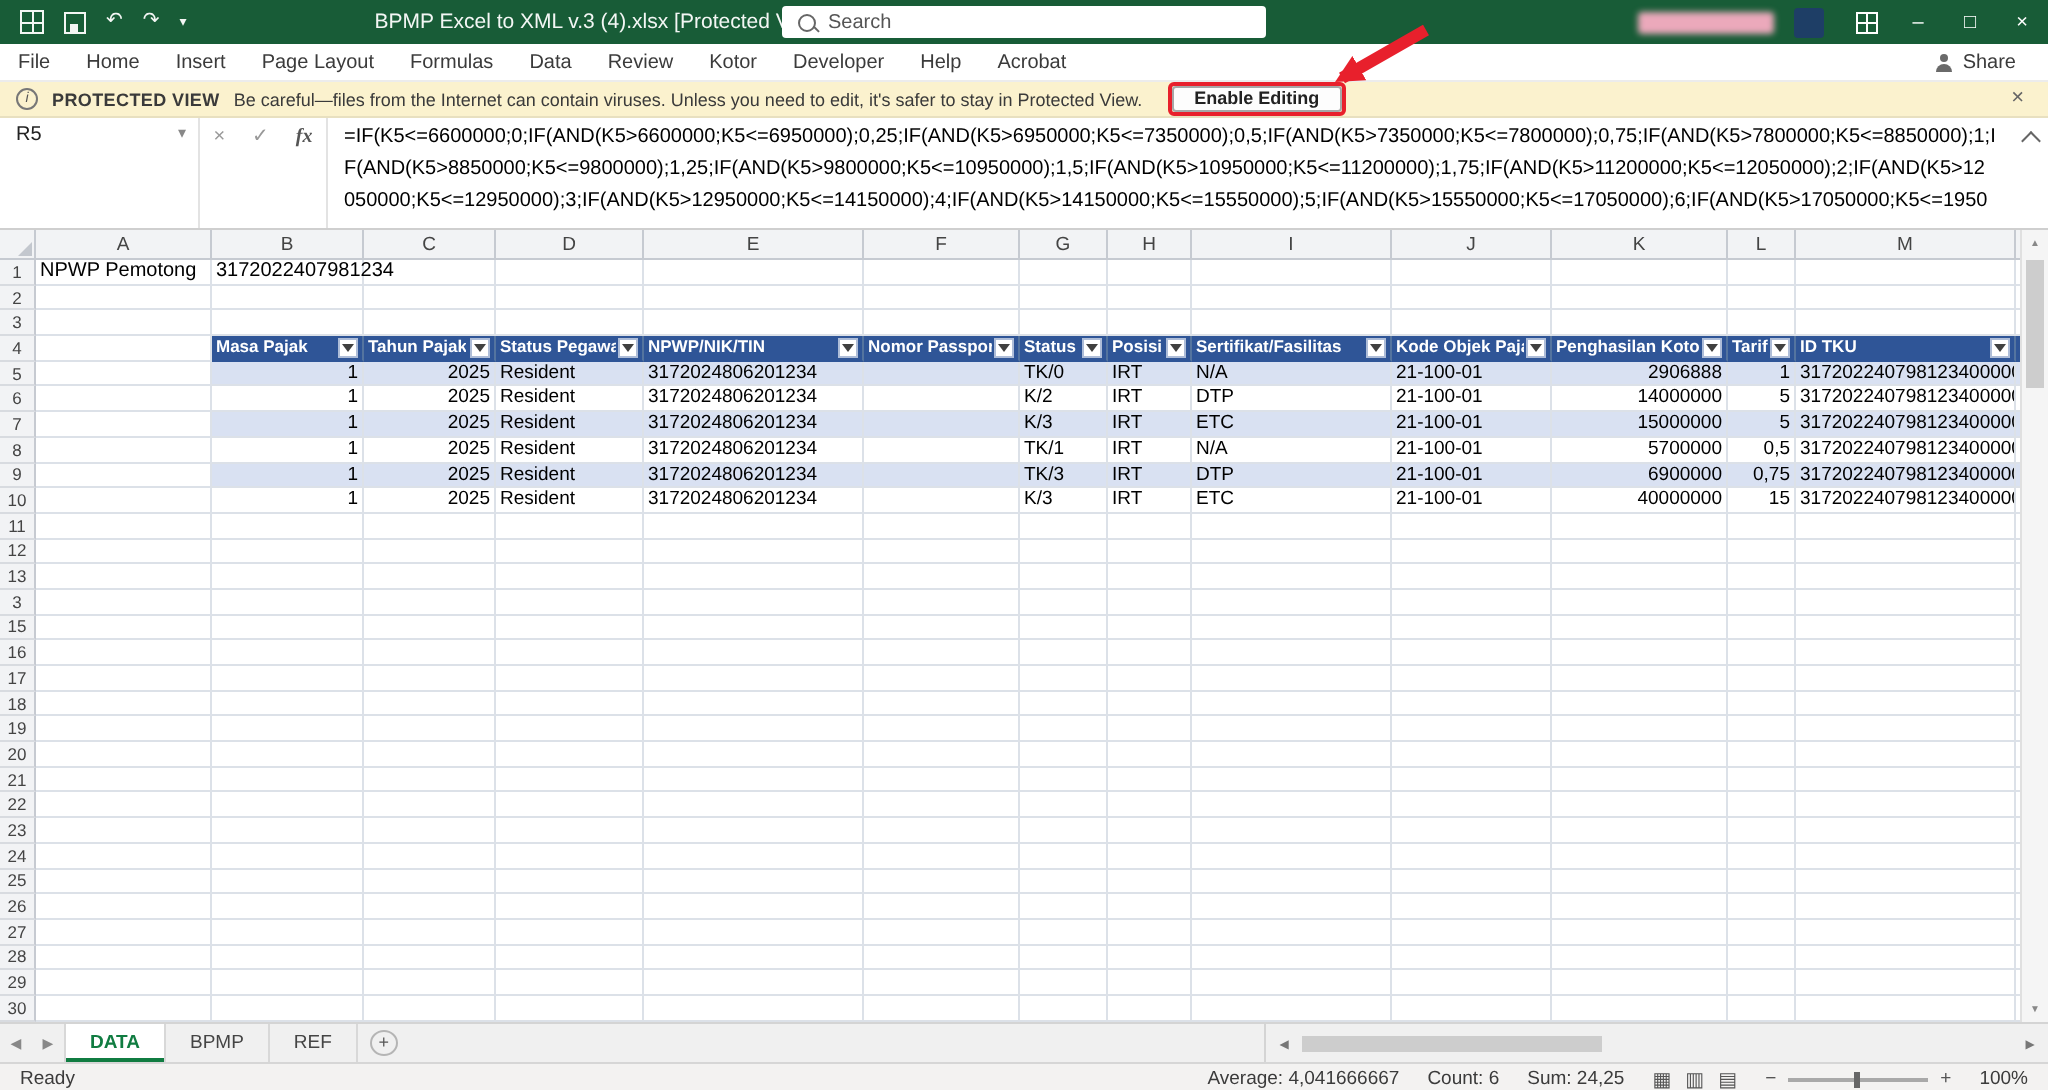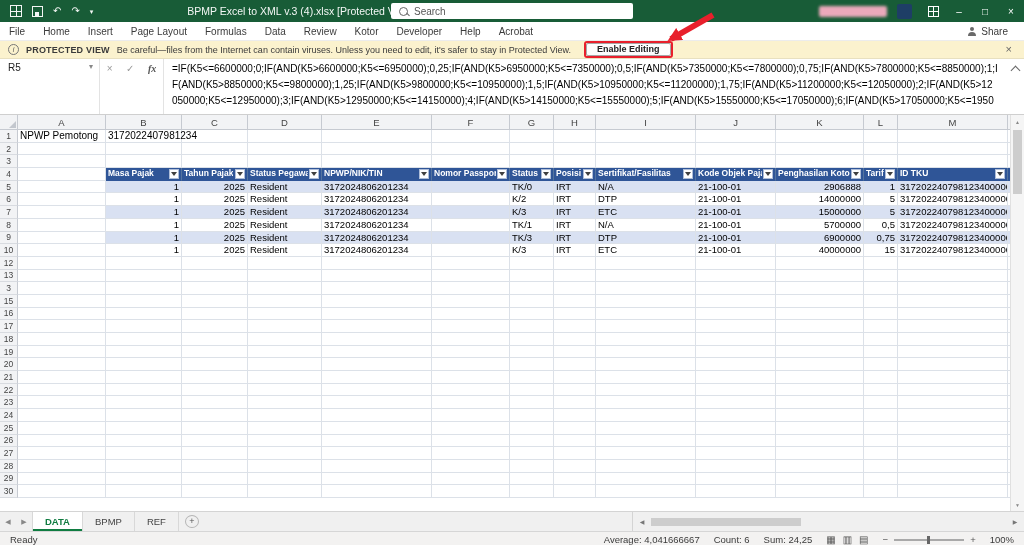--- a/index.html
+++ b/index.html
@@ -419,20 +419,37 @@
             <div class="cell" style="width: 44px;">K/3</div>
             <div class="cell" style="width: 42px;">IRT</div>
             <div class="cell" style="width: 100px;">ETC</div>
             <div class="cell" style="width: 80px;">21-100-01</div>
             <div class="cell ar" style="width: 88px;">40000000</div>
             <div class="cell ar" style="width: 34px;">15</div>
             <div class="cell" style="width: 110px;">3172022407981234000000</div>
             <div class="cell" style="width: 60px;"></div>
           </div>
           <div class="grow">
+            <div class="rh">11</div>
+            <div class="cell" style="width: 88px;"></div>
+            <div class="cell" style="width: 76px;"></div>
+            <div class="cell" style="width: 66px;"></div>
+            <div class="cell" style="width: 74px;"></div>
+            <div class="cell" style="width: 110px;"></div>
+            <div class="cell" style="width: 78px;"></div>
+            <div class="cell" style="width: 44px;"></div>
+            <div class="cell" style="width: 42px;"></div>
+            <div class="cell" style="width: 100px;"></div>
+            <div class="cell" style="width: 80px;"></div>
+            <div class="cell" style="width: 88px;"></div>
+            <div class="cell" style="width: 34px;"></div>
+            <div class="cell" style="width: 110px;"></div>
+            <div class="cell" style="width: 60px;"></div>
+          </div>
+          <div class="grow">
             <div class="rh">12</div>
             <div class="cell" style="width: 88px;"></div>
             <div class="cell" style="width: 76px;"></div>
             <div class="cell" style="width: 66px;"></div>
             <div class="cell" style="width: 74px;"></div>
             <div class="cell" style="width: 110px;"></div>
             <div class="cell" style="width: 78px;"></div>
             <div class="cell" style="width: 44px;"></div>
             <div class="cell" style="width: 42px;"></div>
             <div class="cell" style="width: 100px;"></div>

